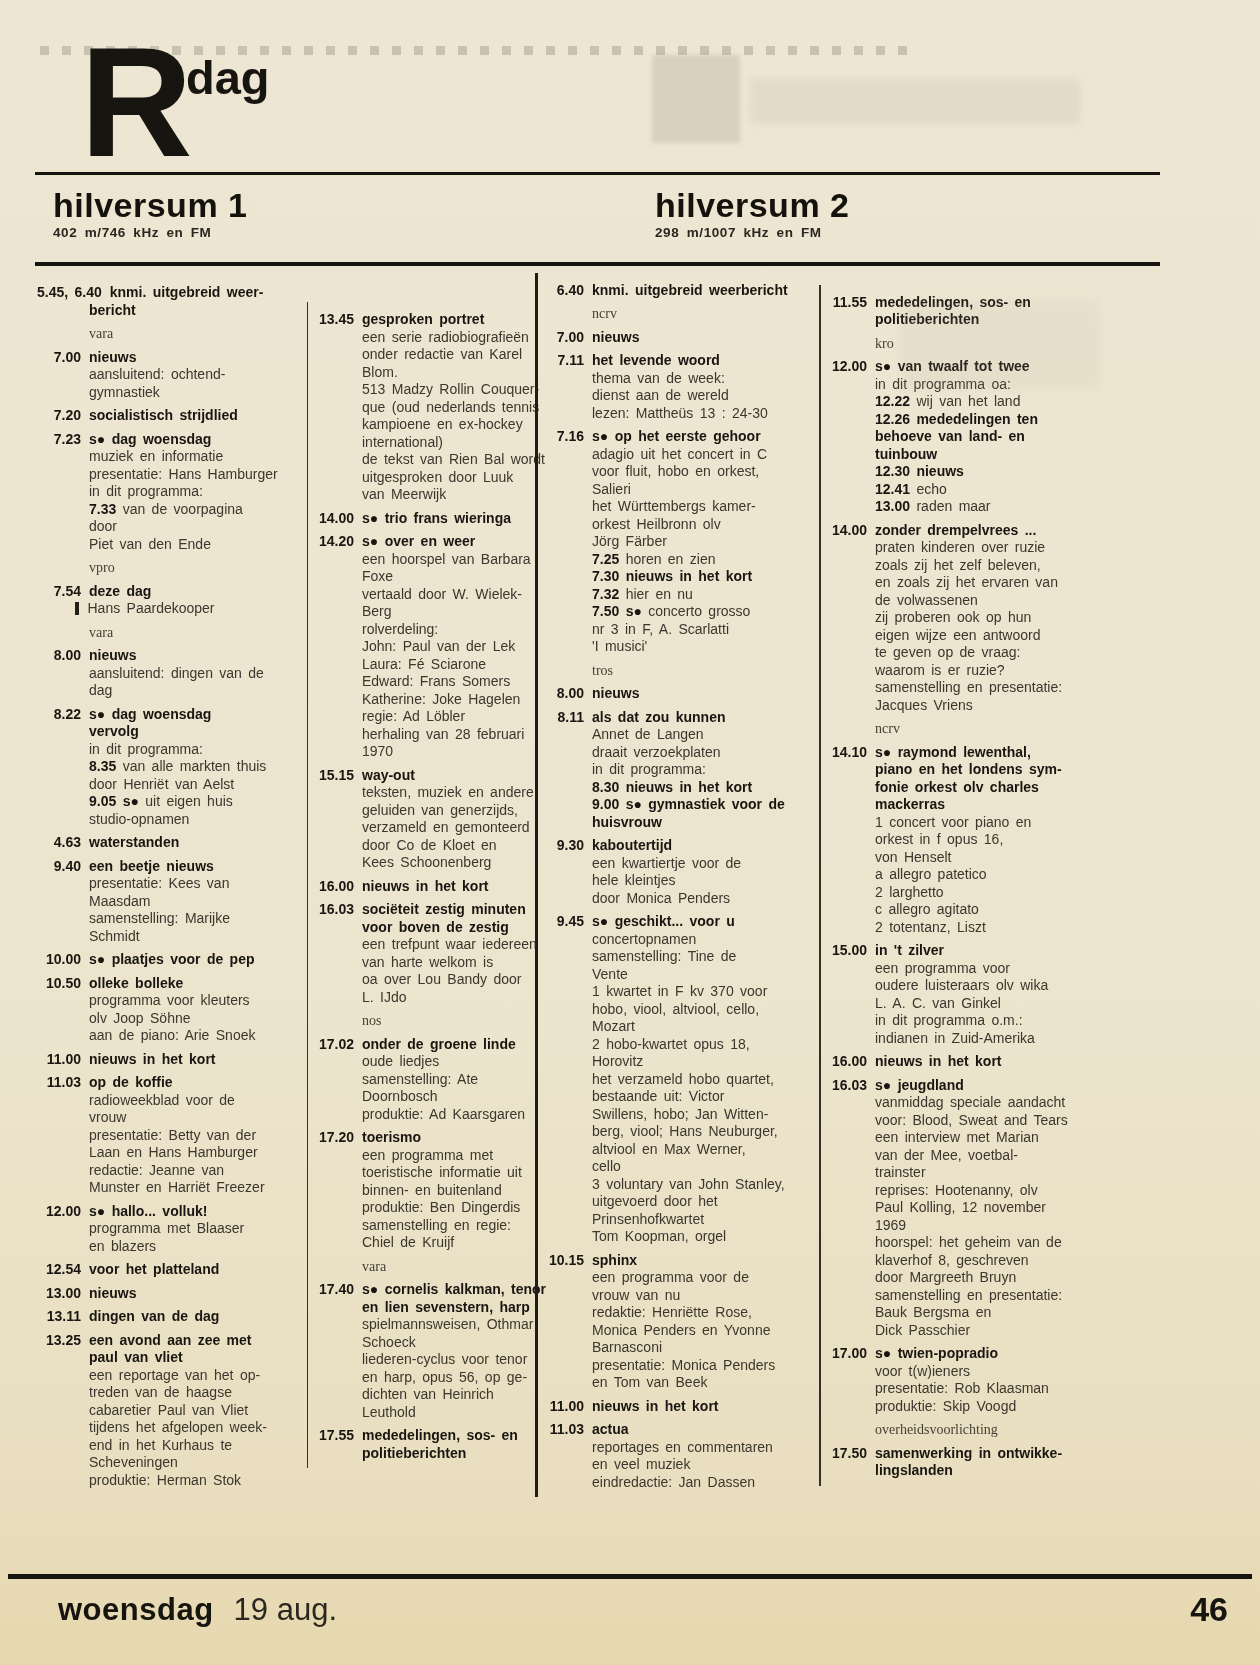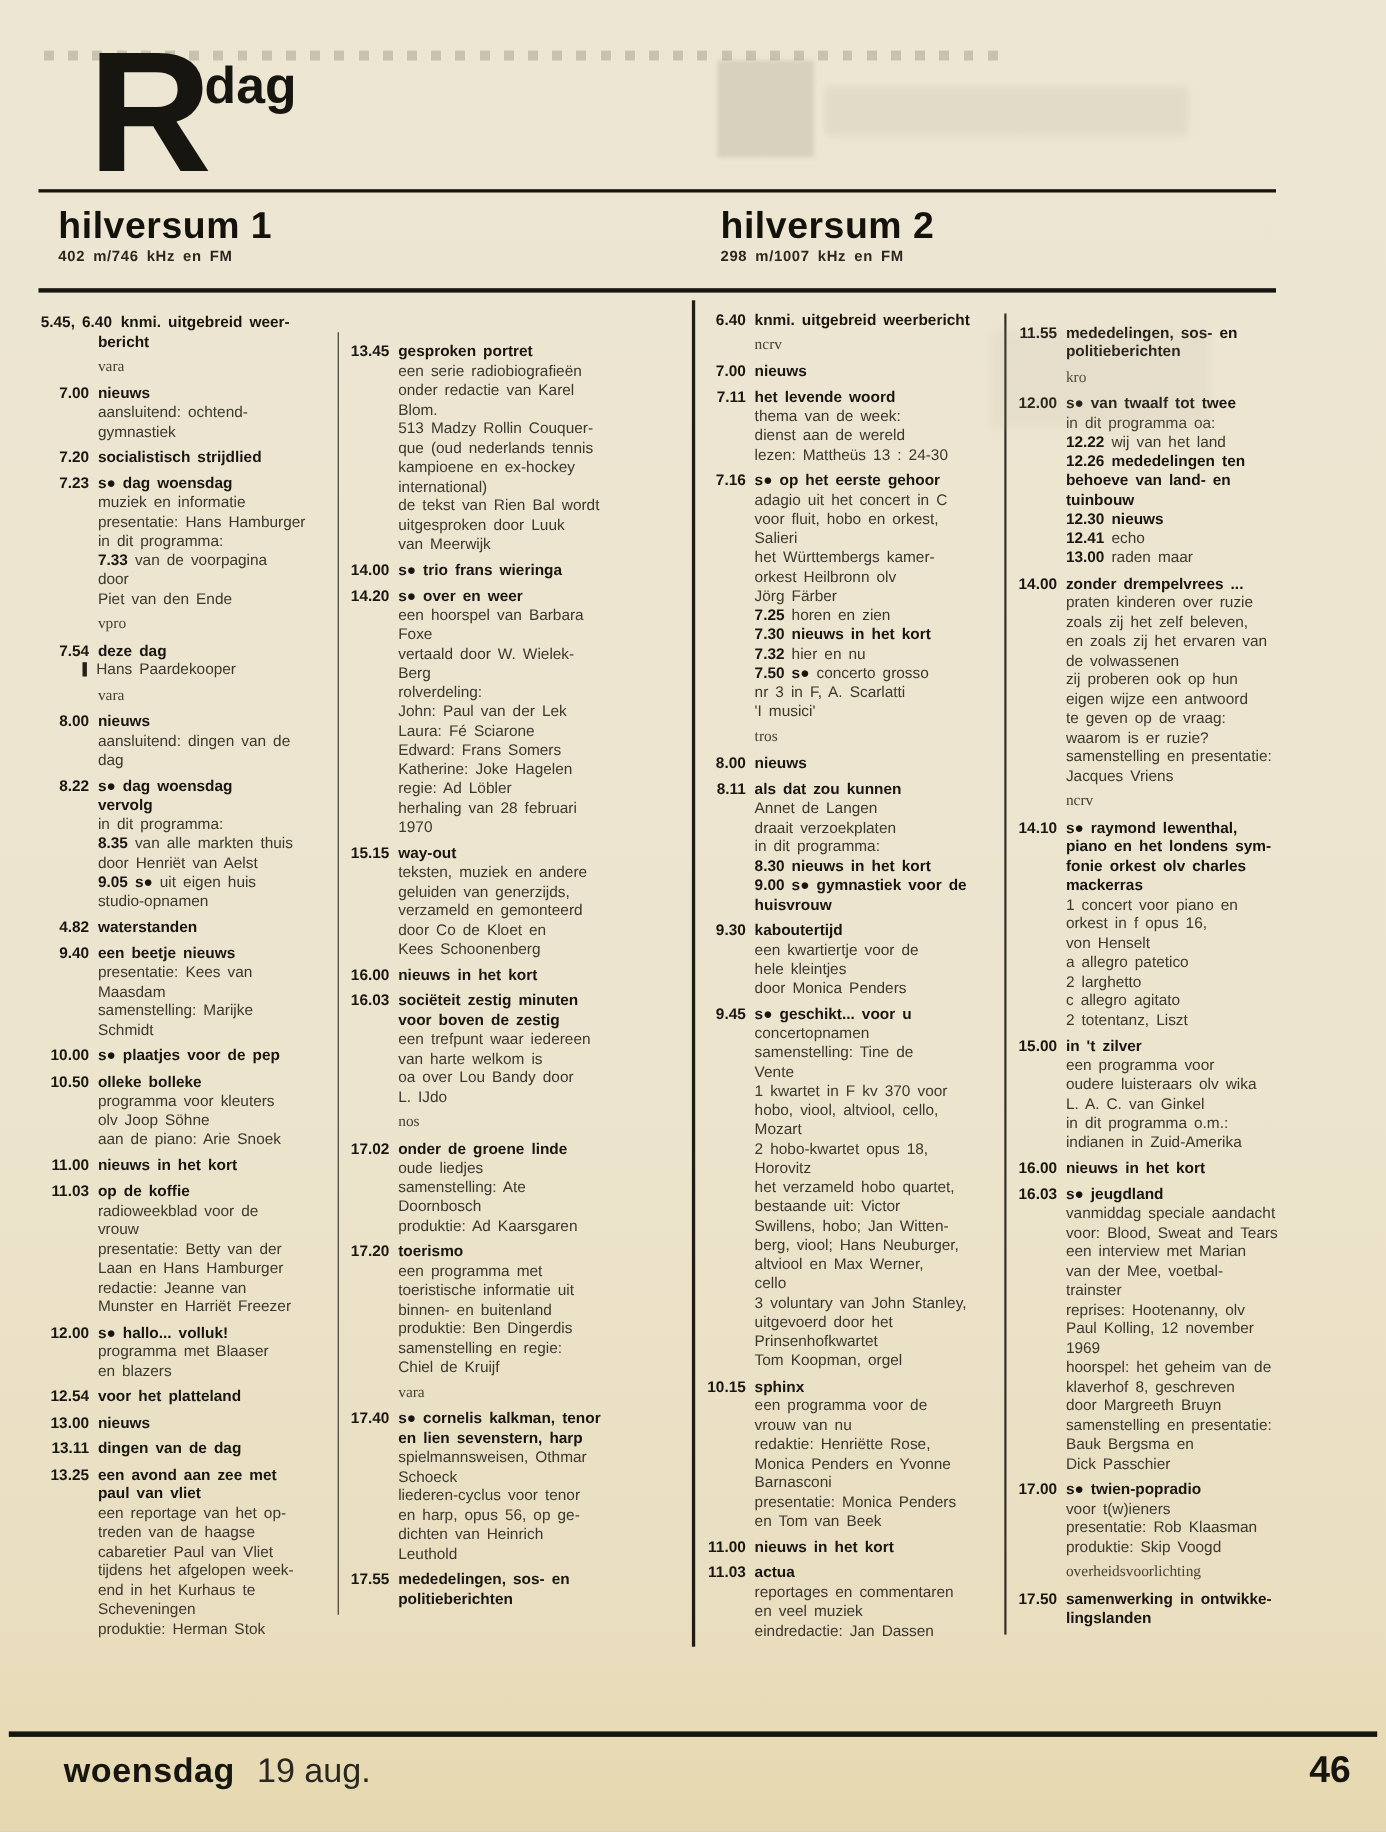--- a/index.html
+++ b/index.html
@@ -38,21 +38,21 @@
   .stations{display:flex;height:87px;}
   .station{box-sizing:border-box;width:50%;}
   .station:first-child{padding-left:53px;}
   .station:last-child{padding-left:25px;}
   .station h1{margin:13px 0 3px 0;font-size:34px;line-height:1;color:#14120d;letter-spacing:.5px;}
   .station .freq{font-size:13.5px;font-weight:bold;color:#2a2720;letter-spacing:.6px;word-spacing:3px;}
   
   .listings{display:flex;height:1238px;overflow:hidden;margin:0 0 0 35px;font-size:14px;line-height:17.5px;word-spacing:2.5px;align-items:center;}
   .col{box-sizing:border-box;padding:9px 4px 0 2px;}
   .col:nth-child(1){width:272px;}
-  .col:nth-child(2){width:322px;border-left:1.5px solid #33302a;}
+  .col:nth-child(2){width:228px;border-left:1.5px solid #33302a;}
   .col:nth-child(3){width:284px;border-left:3px solid #201d17;}
   .col:nth-child(4){width:285px;border-left:2px solid #33302a;}
   .entry{margin:0 0 6px 52px;}
   .net{margin:5px 0 6px 52px;color:#454136;font-family:Liberation Serif, serif;}
   .line{white-space:nowrap;}
   .seg{color:#3b372d;}
   .seg.bold{color:#191611;font-weight:bold;}
   .time{
     display:inline-block;min-width:44px;margin-left:-52px;margin-right:8px;
     text-align:right;font-weight:bold;color:#191611;white-space:nowrap;
@@ -133,21 +133,21 @@
         <div class="entry">
           <div class="line"><span class="time">8.22</span><span class="seg bold">s● dag woensdag</span></div>
           <div class="line"><span class="seg bold">vervolg</span></div>
           <div class="line"><span class="seg">in dit programma:</span></div>
           <div class="line"><span class="seg bold">8.35 </span><span class="seg">van alle markten thuis</span></div>
           <div class="line"><span class="seg">door Henriët van Aelst</span></div>
           <div class="line"><span class="seg bold">9.05 s● </span><span class="seg">uit eigen huis</span></div>
           <div class="line"><span class="seg">studio-opnamen</span></div>
         </div>
         <div class="entry">
-          <div class="line"><span class="time">4.82</span><span class="seg bold">waterstanden</span></div>
+          <div class="line"><span class="time">4.63</span><span class="seg bold">waterstanden</span></div>
         </div>
         <div class="entry">
           <div class="line"><span class="time">9.40</span><span class="seg bold">een beetje nieuws</span></div>
           <div class="line"><span class="seg">presentatie: Kees van</span></div>
           <div class="line"><span class="seg">Maasdam</span></div>
           <div class="line"><span class="seg">samenstelling: Marijke</span></div>
           <div class="line"><span class="seg">Schmidt</span></div>
         </div>
         <div class="entry">
           <div class="line"><span class="time">10.00</span><span class="seg bold">s● plaatjes voor de pep</span></div>

